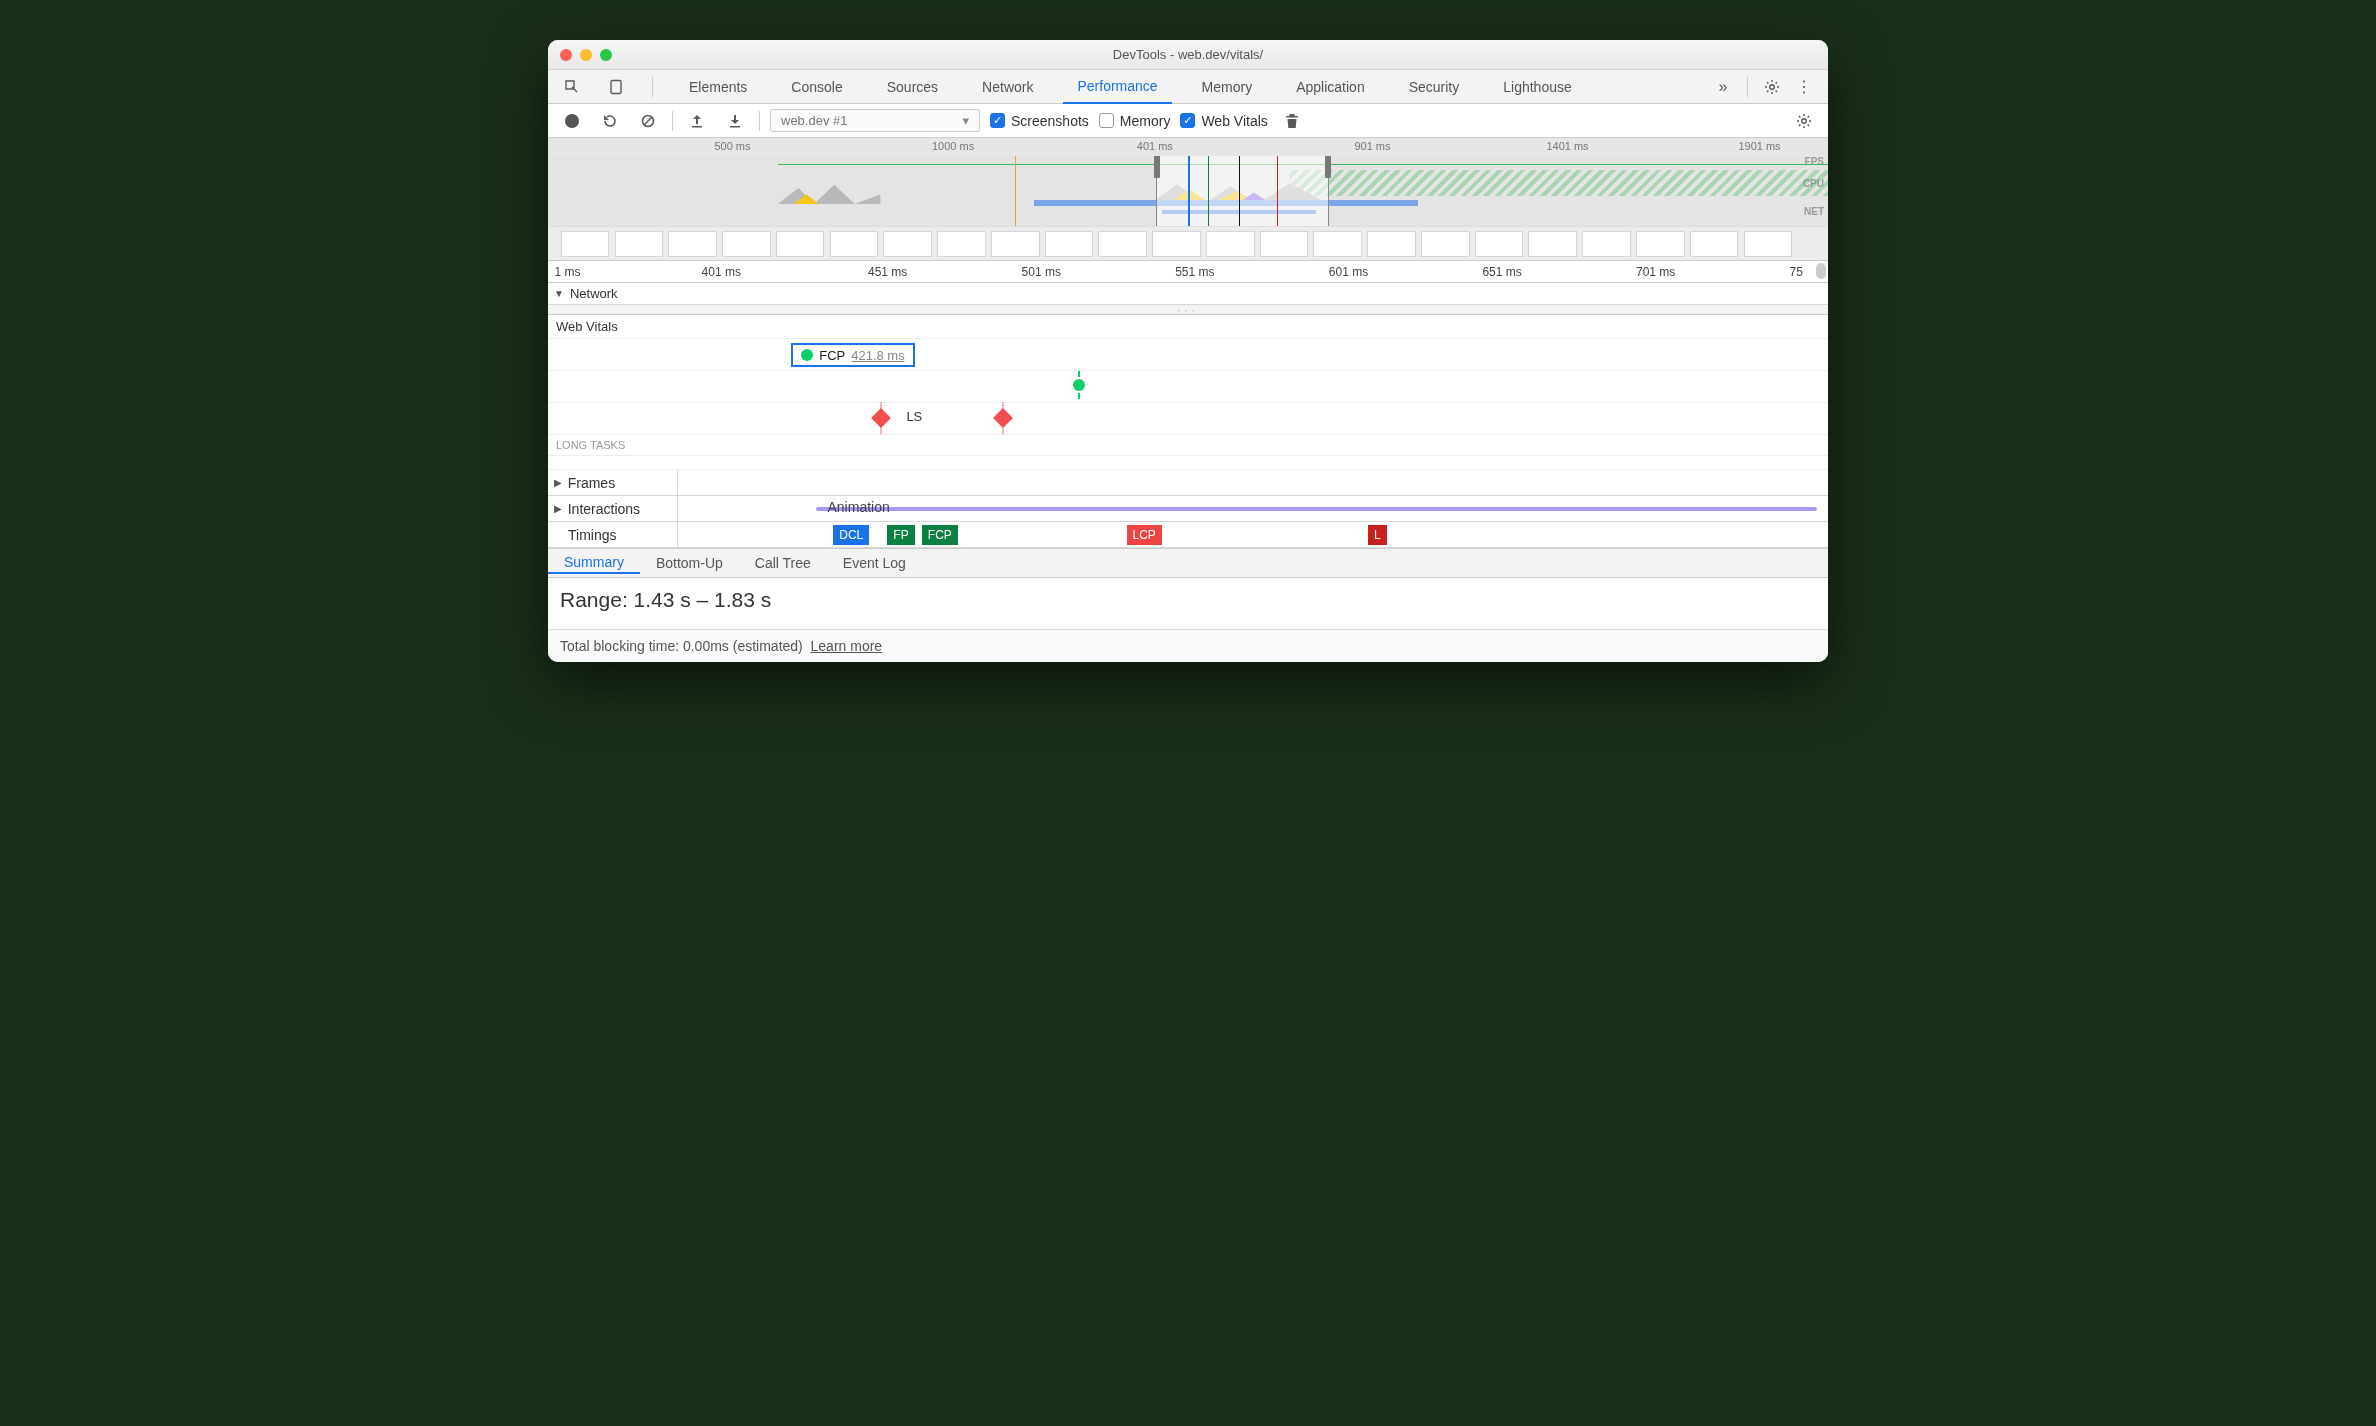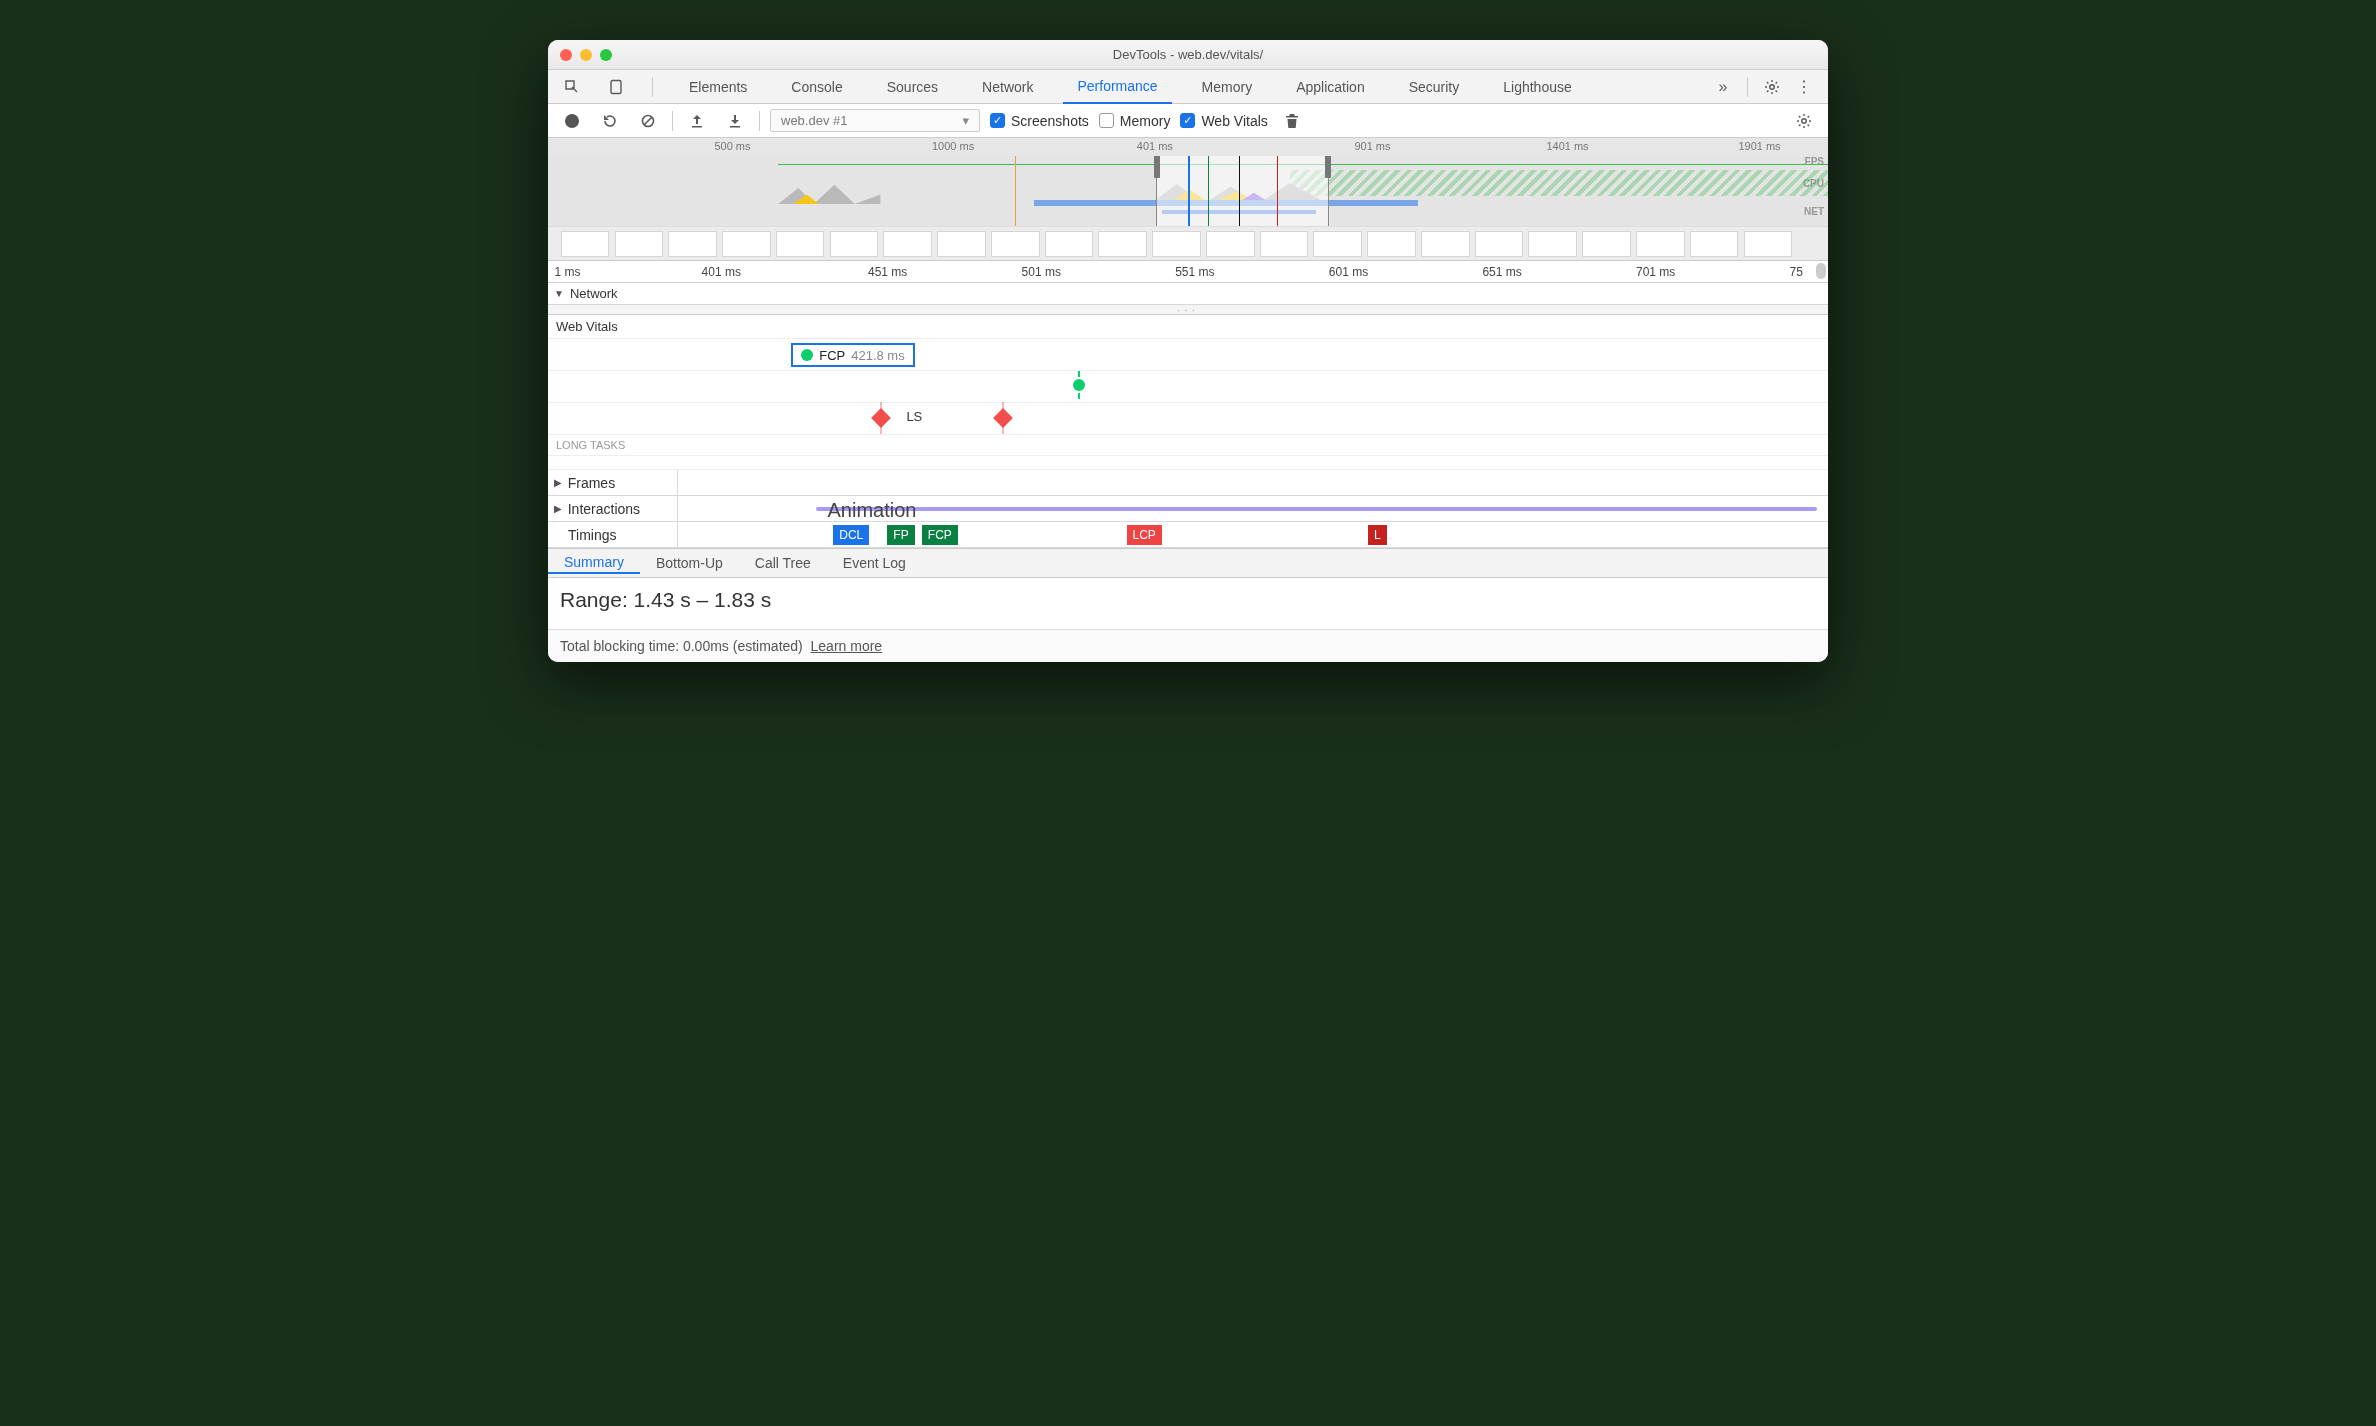--- a/index.html
+++ b/index.html
@@ -142,21 +142,21 @@
   .wv-lanes { position:relative; }
   .wv-row { height:32px; border-bottom:1px solid #eee; position:relative; }
   .fcp-box {
     position:absolute; top:4px; height:24px;
     border:2px solid #1a73e8; background:#fff;
     display:flex; align-items:center; gap:6px; padding:0 8px;
     font-size:13px;
   }
   .green-dot { width:12px; height:12px; border-radius:50%; background:#0cce6b; display:inline-block; }
   .fcp-name { color:#222; }
-  .fcp-val { color:#888; }
+  .fcp-val { color:#888;text-decoration:underline; }
   .lone-green { position:absolute; top:8px; width:12px; height:12px; border-radius:50%; background:#0cce6b;}
   .lone-green::before, .lone-green::after {
     content:""; position:absolute; left:5px; width:2px; height:6px; background:#0cce6b;
   }
   .lone-green::before { top:-8px;} .lone-green::after { bottom:-8px;}
   .red-diamond {
     position:absolute; top:8px; width:14px; height:14px; background:#f24e4e;
     transform: rotate(45deg);
   }
   .red-diamond::before {
@@ -167,21 +167,21 @@
   .ls-label { position:absolute; font-size:13px; color:#333; }
   .long-tasks-lab { font-size:11px; color:#999; padding:4px 8px; border-bottom:1px solid #eee;}
   .lt-bar { height:14px; border-bottom:1px solid #eee; }
   
   .row-line { height:26px; border-bottom:1px solid #d8d8d8; display:flex; align-items:center; position:relative; font-size:14px;}
   .row-label { width:130px; padding-left:6px; display:flex; align-items:center; gap:6px; height:100%; border-right:1px solid #d8d8d8;}
   .row-body { flex:1; position:relative; height:100%; }
   .frame-seg { position:absolute; top:2px; bottom:2px; background:#c9e8c0; border-right:1px dashed #7a9; color:#2a5; font-size:13px; display:flex; align-items:center; padding-left:6px;}
   .frame-seg.first { color:#2a5; }
   .anim-bar { position:absolute; top:11px; left:12%; right:1%; height:4px; background:#a899f2; border-radius:2px;}
-  .anim-lab { position:absolute; left:13%; top:3px; font-size:20px; color:#444;}
+  .anim-lab { position:absolute; left:13%; top:3px; font-size:14px; color:#444;}
   .timing-tag {
     position:absolute; top:3px; height:20px; color:#fff; font-size:12px;
     display:flex; align-items:center; padding:0 6px;
   }
   .t-dcl { background:#1a73e8; }
   .t-fp  { background:#0b8043; }
   .t-fcp { background:#0b8043; }
   .t-lcp { background:#ef4444; }
   .t-l   { background:#c5221f; }
   

